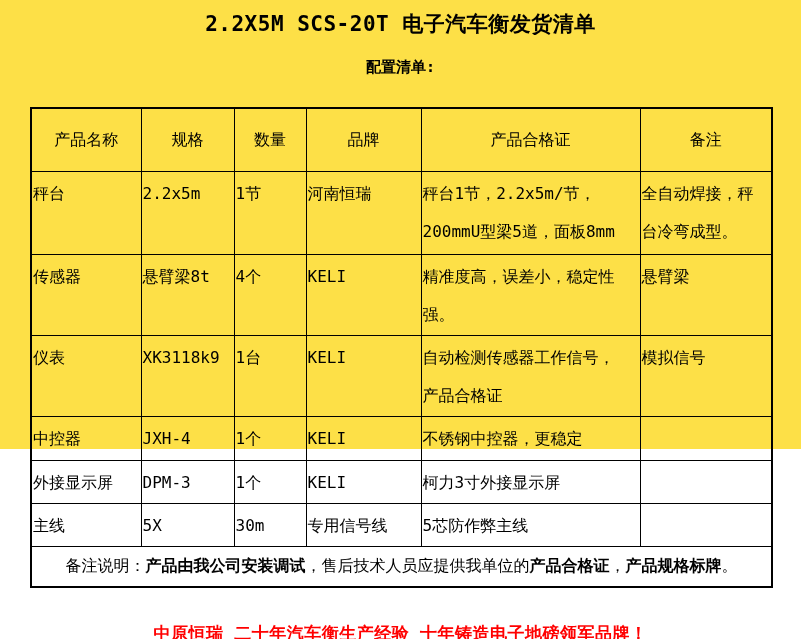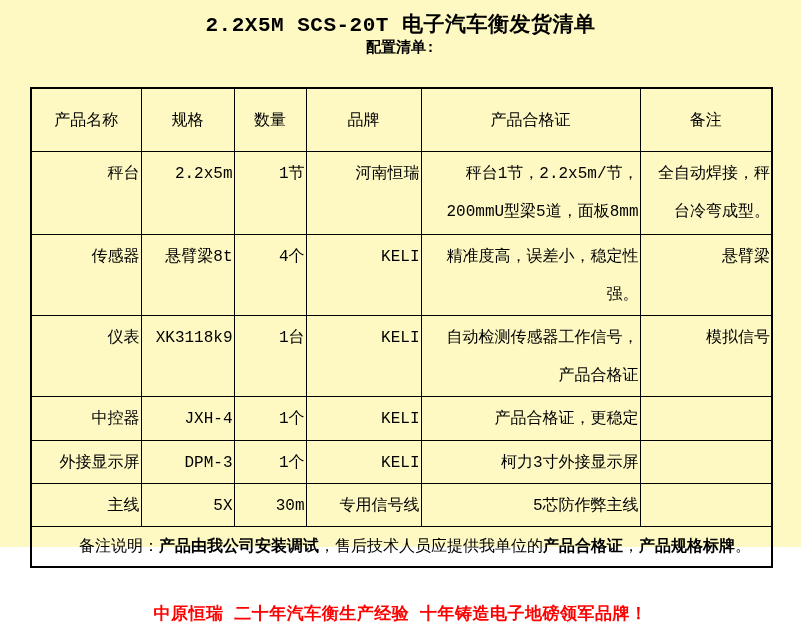--- a/index.html
+++ b/index.html
@@ -8,36 +8,35 @@
     background: #ffffff;
     width: 801px;
     height: 639px;
     overflow: hidden;
     font-family: "DejaVu Sans Mono", "DejaVu Sans", "Liberation Sans", sans-serif;
     color: #000000;
   }
   .page {
     position: relative;
     width: 801px;
-    height: 547px;
-    background: #fef9c3;
-    font-family: Liberation Mono, monospace;
+    height: 449px;
+    background: #fde047;
   }
   .title {
     text-align: center;
     font-size: 21px;
     font-weight: bold;
     padding-top: 10px;
     letter-spacing: 0.5px;
   }
   .subtitle {
     text-align: center;
     font-size: 15px;
     font-weight: bold;
-    margin-top: 0;
+    margin-top: 20px;
   }
   table.delivery {
     border-collapse: collapse;
     table-layout: fixed;
     width: 741px;
     margin: 30px 0 0 30px;
     border: 2px solid #000000;
   }
   table.delivery th,
   table.delivery td {
@@ -46,35 +45,35 @@
   }
   table.delivery th {
     height: 60px;
     font-size: 16px;
     font-weight: normal;
     text-align: center;
     vertical-align: middle;
   }
   table.delivery td {
     font-size: 16px;
-    text-align: right;
+    text-align: left;
     vertical-align: top;
     padding-top: 3px;
     line-height: 38px;
     white-space: pre-line;
   }
   tr.r1 td { height: 78px; }
   tr.r2 td { height: 74px; }
   tr.r3 td { height: 75px; }
   tr.r4 td { height: 39px; }
   tr.r5 td { height: 38px; }
   tr.r6 td { height: 37px; }
   tr.note-row td.note-cell {
     height: 39px;
-    text-align: right;
+    text-align: center;
     vertical-align: middle;
     line-height: normal;
     white-space: normal;
     padding: 0 20px;
     font-size: 16px;
   }
   .seg-bold { font-weight: bold; }
   .footer {
     text-align: center;
     color: #FF0000;
@@ -141,21 +140,21 @@
         <td>自动检测传感器工作信号，
 产品合格证</td>
         <td>模拟信号</td>
       </tr>
 
       <tr class="r4">
         <td>中控器</td>
         <td>JXH-4</td>
         <td>1个</td>
         <td>KELI</td>
-        <td>产品合格证，更稳定</td>
+        <td>不锈钢中控器，更稳定</td>
         <td></td>
       </tr>
 
       <tr class="r5">
         <td>外接显示屏</td>
         <td>DPM-3</td>
         <td>1个</td>
         <td>KELI</td>
         <td>柯力3寸外接显示屏</td>
         <td></td>

